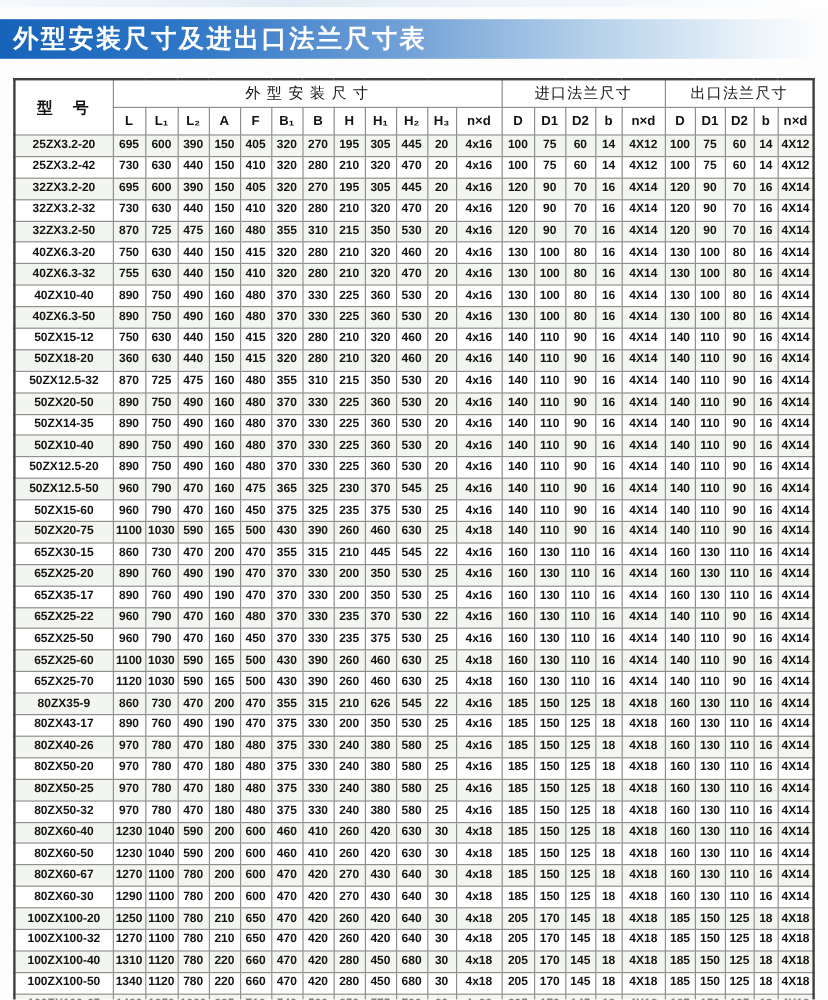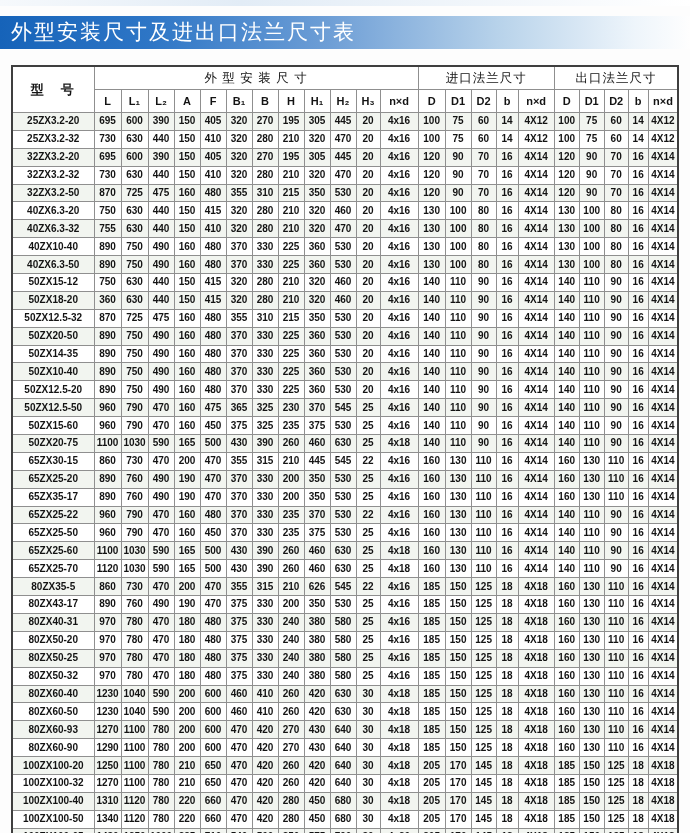--- a/index.html
+++ b/index.html
@@ -14,21 +14,21 @@
     position:absolute;top:0;left:0;width:690px;height:6px;
     background:linear-gradient(90deg,#f6f9fc 0%,#e2ecf6 35%,#ffffff 100%);
   }
   .banner{
     position:absolute;top:16px;left:0;width:690px;height:33px;
     background:linear-gradient(90deg,#1663b9 0%,#2e76c6 22%,#6f9fd6 48%,#b7d2ea 72%,#eef5fb 92%,#fefefe 100%);
   }
   .banner .title{
     display:block;
     font-family:"Liberation Serif", serif;
-    font-weight:normal;
+    font-weight:bold;
     font-size:21px;
     color:#ffffff;
     line-height:33px;
     padding-left:11px;
     letter-spacing:2px;
     white-space:nowrap;
   }
   .spec-table{
     position:absolute;top:65px;left:11px;
     width:666px;
@@ -154,21 +154,21 @@
         <td>60</td>
         <td>14</td>
         <td>4X12</td>
         <td>100</td>
         <td>75</td>
         <td>60</td>
         <td>14</td>
         <td>4X12</td>
       </tr>
       <tr>
-        <td class="model-td">25ZX3.2-32</td>
+        <td class="model-td">25ZX3.2-42</td>
         <td>730</td>
         <td>630</td>
         <td>440</td>
         <td>150</td>
         <td>410</td>
         <td>320</td>
         <td>280</td>
         <td>210</td>
         <td>320</td>
         <td>470</td>
@@ -779,21 +779,21 @@
         <td>110</td>
         <td>16</td>
         <td>4X14</td>
         <td>140</td>
         <td>110</td>
         <td>90</td>
         <td>16</td>
         <td>4X14</td>
       </tr>
       <tr>
-        <td class="model-td">80ZX35-5</td>
+        <td class="model-td">80ZX35-9</td>
         <td>860</td>
         <td>730</td>
         <td>470</td>
         <td>200</td>
         <td>470</td>
         <td>355</td>
         <td>315</td>
         <td>210</td>
         <td>626</td>
         <td>545</td>
@@ -829,21 +829,21 @@
         <td>125</td>
         <td>18</td>
         <td>4X18</td>
         <td>160</td>
         <td>130</td>
         <td>110</td>
         <td>16</td>
         <td>4X14</td>
       </tr>
       <tr>
-        <td class="model-td">80ZX40-31</td>
+        <td class="model-td">80ZX40-26</td>
         <td>970</td>
         <td>780</td>
         <td>470</td>
         <td>180</td>
         <td>480</td>
         <td>375</td>
         <td>330</td>
         <td>240</td>
         <td>380</td>
         <td>580</td>
@@ -979,21 +979,21 @@
         <td>125</td>
         <td>18</td>
         <td>4X18</td>
         <td>160</td>
         <td>130</td>
         <td>110</td>
         <td>16</td>
         <td>4X14</td>
       </tr>
       <tr>
-        <td class="model-td">80ZX60-93</td>
+        <td class="model-td">80ZX60-67</td>
         <td>1270</td>
         <td>1100</td>
         <td>780</td>
         <td>200</td>
         <td>600</td>
         <td>470</td>
         <td>420</td>
         <td>270</td>
         <td>430</td>
         <td>640</td>
@@ -1004,21 +1004,21 @@
         <td>125</td>
         <td>18</td>
         <td>4X18</td>
         <td>160</td>
         <td>130</td>
         <td>110</td>
         <td>16</td>
         <td>4X14</td>
       </tr>
       <tr>
-        <td class="model-td">80ZX60-90</td>
+        <td class="model-td">80ZX60-30</td>
         <td>1290</td>
         <td>1100</td>
         <td>780</td>
         <td>200</td>
         <td>600</td>
         <td>470</td>
         <td>420</td>
         <td>270</td>
         <td>430</td>
         <td>640</td>

